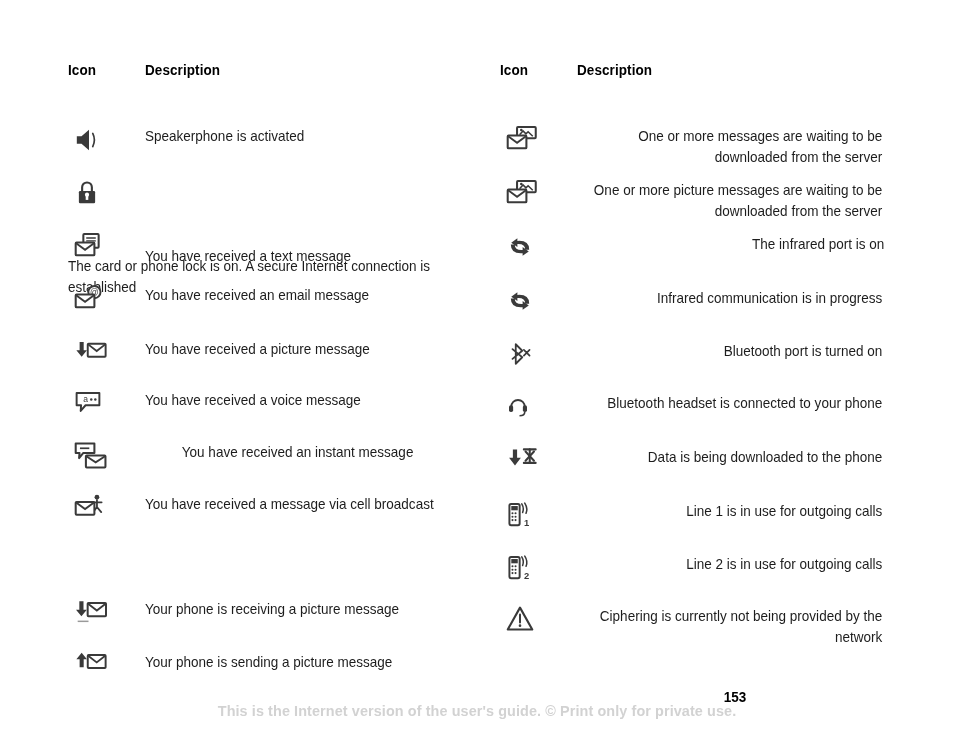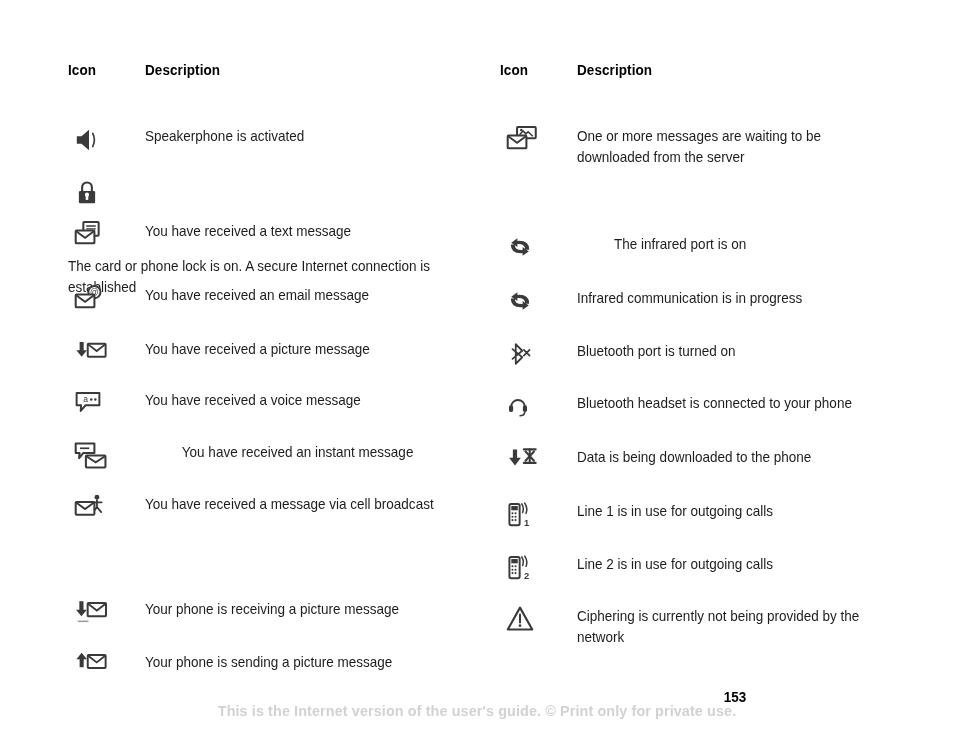--- a/index.html
+++ b/index.html
@@ -137,21 +137,21 @@
               <svg viewBox="0 0 32 32" width="26" height="30">
     <path d="M10 14 L10 9 a6 6 0 0 1 12 0 L22 14" fill="none" stroke="#3a3a3a" stroke-width="2.6"></path>
     <rect x="6" y="13.5" width="20" height="15" rx="1.5" fill="#3a3a3a"></rect>
     <rect x="14.4" y="17.5" width="3.2" height="7" fill="#fff"></rect>
     <circle cx="16" cy="18" r="2.6" fill="#fff"></circle>
   </svg>
             </span>
           </div>
           <div class="row-cell-desc">The card or phone lock is on. A secure Internet connection is established</div>
         </div>
-        <div class="row" style="position: absolute; top: 126px; left: 0px; width: 100%;">
+        <div class="row" style="position: absolute; top: 138px; left: 0px; width: 100%; align-items: flex-end;">
           <div class="row-cell-icon">
             <span class="ico">
               <svg viewBox="0 0 40 32" width="34" height="28">
     <rect x="11" y="2" width="18" height="16" rx="1" fill="#fff" stroke="#3a3a3a" stroke-width="2.4"></rect>
     <g stroke="#3a3a3a" stroke-width="1.7" stroke-linecap="round">
       <path d="M15 6.5 H25"></path>
                   <path d="M15 10 H25"></path>
                   <path d="M15 13.5 H22"></path>
     </g>
     <rect x="2" y="12" width="22" height="15" rx="1" fill="#fff" stroke="#3a3a3a" stroke-width="2.4"></rect>
@@ -251,34 +251,48 @@
           <div class="row-cell-desc">Your phone is sending a picture message</div>
         </div>
       </div>
   </div>
 
   <div class="col col-right">
     <div class="thead">
       <div class="th th-icon">Icon</div>
       <div class="th th-desc">Description</div>
     </div>
-    <div class="rows" id="rows-right" style="position: relative; height: 600px;">
+    <div class="rows" id="rows-right" style="position: relative; height: 600px; text-align: right;">
         <div class="row" style="position: absolute; top: 31px; left: 0px; width: 100%;">
           <div class="row-cell-icon">
             <span class="ico">
               <svg viewBox="0 0 40 32" width="34" height="28">
     <rect x="13" y="2" width="22" height="13" rx="1" fill="#fff" stroke="#3a3a3a" stroke-width="2.4"></rect>
     <path d="M16 11 L20 6.5 L23.5 10 L26 7.5 L31.5 12.8" fill="none" stroke="#3a3a3a" stroke-width="1.8"></path>
     <circle cx="18" cy="5.5" r="1.5" fill="#3a3a3a"></circle>
     <rect x="2" y="12" width="22" height="15" rx="1" fill="#fff" stroke="#3a3a3a" stroke-width="2.4"></rect>
     <path d="M2.5 12.8 L13 20.5 L23.5 12.8" fill="none" stroke="#3a3a3a" stroke-width="2.2"></path>
   </svg>
             </span>
           </div>
           <div class="row-cell-desc">One or more messages are waiting to be downloaded from the server</div>
+        </div>
+        <div class="row" style="position: absolute; top: 85px; left: 0px; width: 100%;">
+          <div class="row-cell-icon">
+            <span class="ico">
+              <svg viewBox="0 0 40 32" width="34" height="28">
+    <rect x="13" y="2" width="22" height="13" rx="1" fill="#fff" stroke="#3a3a3a" stroke-width="2.4"></rect>
+    <path d="M16 11 L20 6.5 L23.5 10 L26 7.5 L31.5 12.8" fill="none" stroke="#3a3a3a" stroke-width="1.8"></path>
+    <circle cx="18" cy="5.5" r="1.5" fill="#3a3a3a"></circle>
+    <rect x="2" y="12" width="22" height="15" rx="1" fill="#fff" stroke="#3a3a3a" stroke-width="2.4"></rect>
+    <path d="M2.5 12.8 L13 20.5 L23.5 12.8" fill="none" stroke="#3a3a3a" stroke-width="2.2"></path>
+  </svg>
+            </span>
+          </div>
+          <div class="row-cell-desc">One or more picture messages are waiting to be downloaded from the server</div>
         </div>
         <div class="row" style="position: absolute; top: 139px; left: 0px; width: 100%; gap: 37px;">
           <div class="row-cell-icon">
             <span class="ico">
               <svg viewBox="0 0 32 32" width="28" height="28">
     <path d="M13 6 L6 11 L13 16 L13 12.5 Q22 12 22 19 L26.5 19 Q26.5 8 13 9 Z" fill="#3a3a3a"></path>
     <path d="M19 26 L26 21 L19 16 L19 19.5 Q10 20 10 13 L5.5 13 Q5.5 24 19 23 Z" fill="#3a3a3a"></path>
   </svg>
             </span>
           </div>

